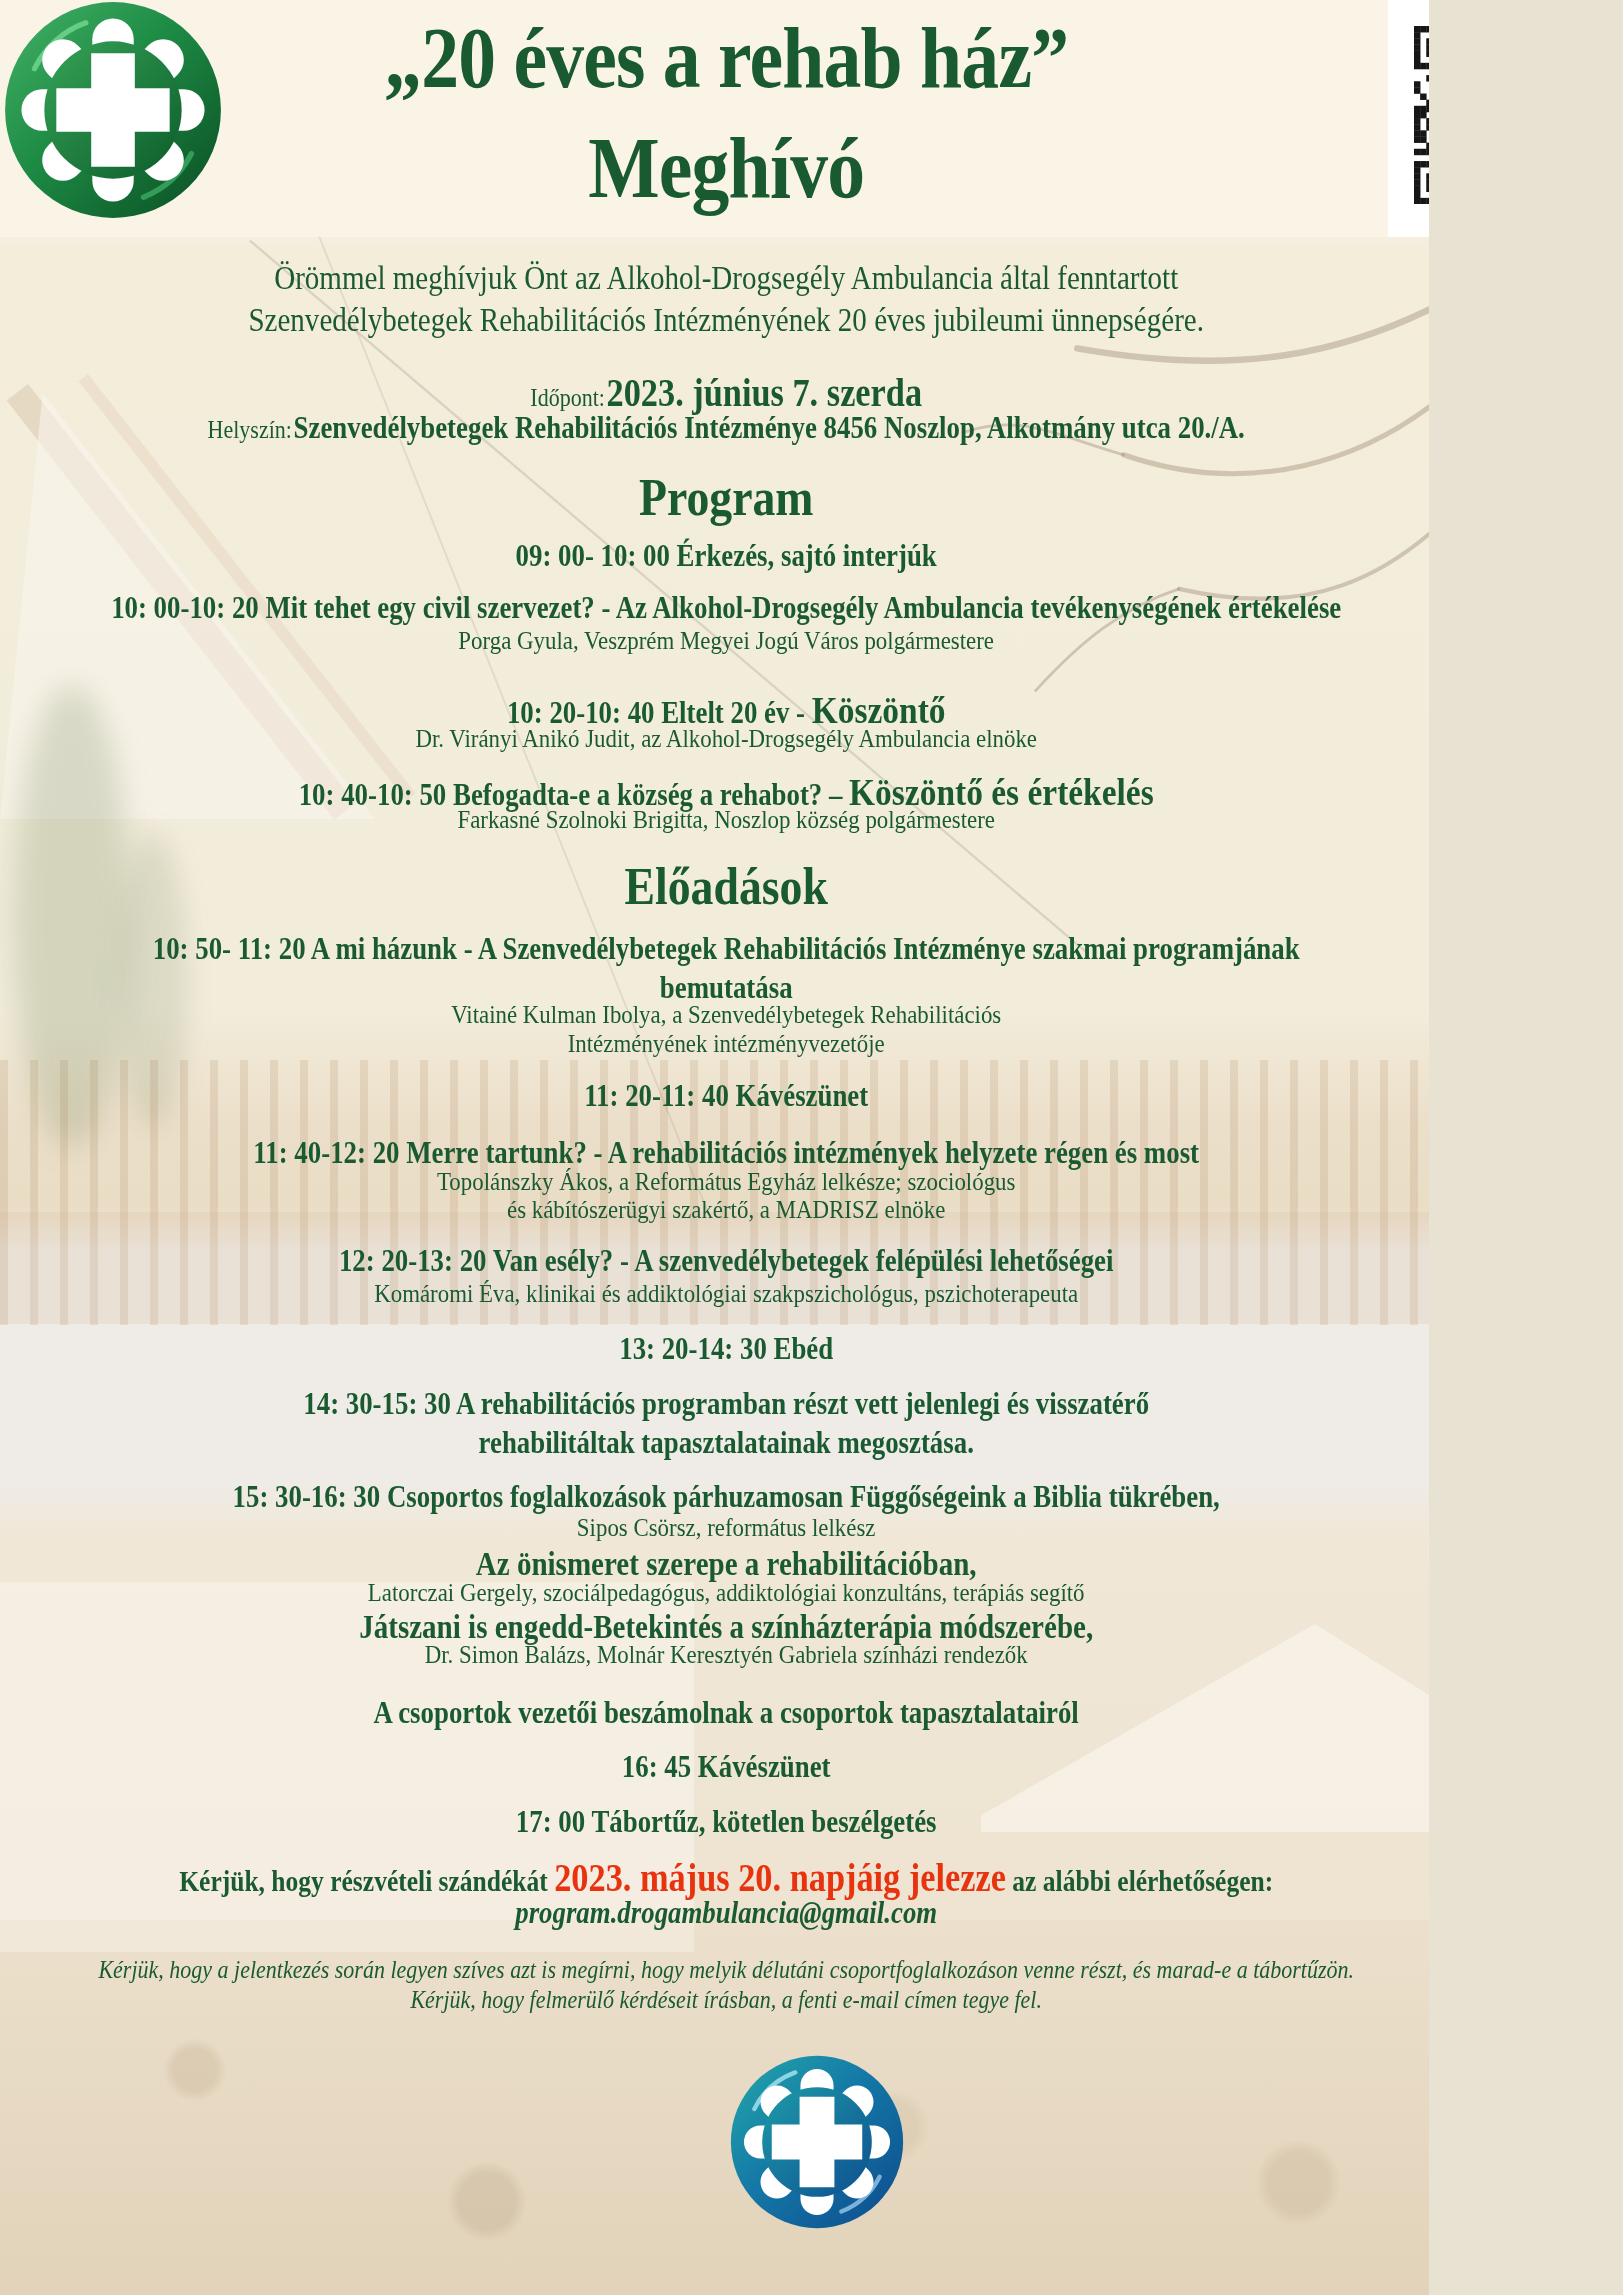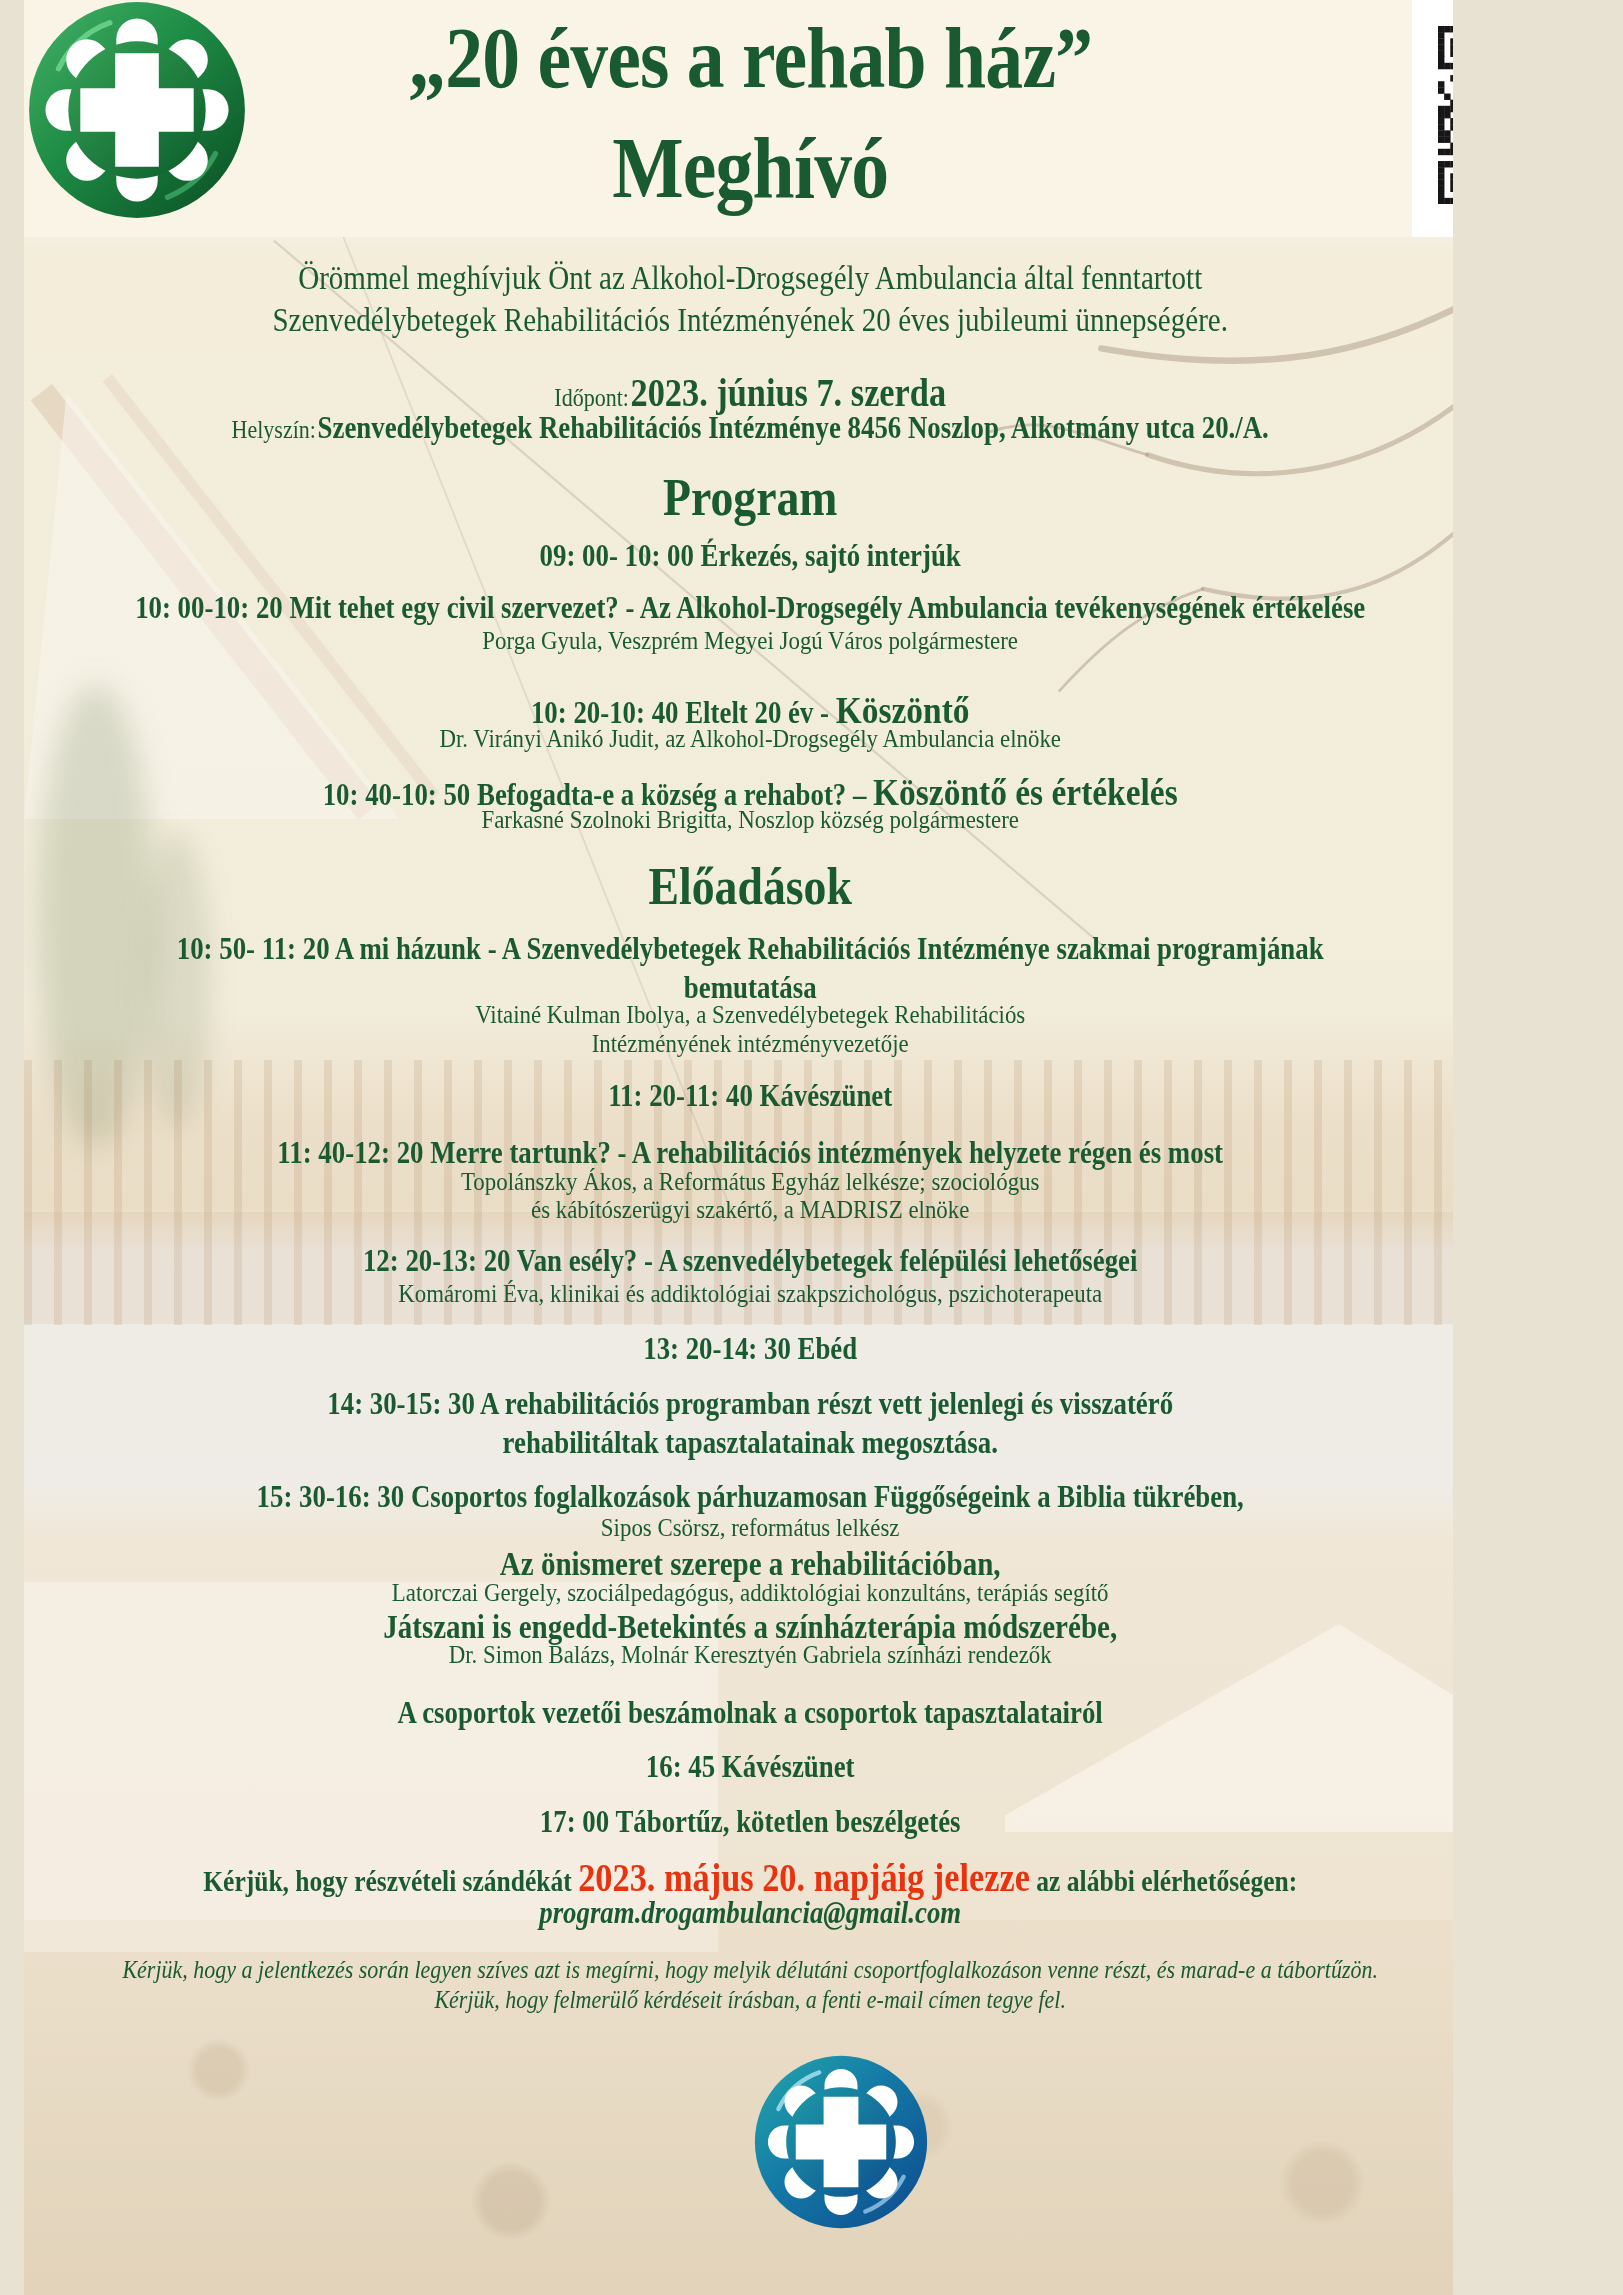--- a/index.html
+++ b/index.html
@@ -2,21 +2,20 @@
 <html lang="hu" style="font-size:7.4px"><head>
 <meta charset="utf-8">
 <style>
   html,body{margin:0;padding:0;}
   body{width:1623px;background:#e8e2d2;}
   .poster{
     position:relative;width:1429px;height:2295px;overflow:hidden;
     background:#ffffff;
     font-family:"Liberation Serif","DejaVu Serif",serif;
     color:#1a5a31;
-    margin-left:24px;
   }
   
   .bg-base{position:absolute;inset:0;
     background:linear-gradient(180deg,
       #f4efdf 10.4%, #f3edda 11%, #f2ecdb 44%, #ecdfc9 49%,
       #eaddc6 52.5%, #efece6 54.5%, #efece7 64.5%, #f0e7d7 67%,
       #eee3d0 86%, #eadec8 100%);}
   .band-top{position:absolute;left:0;top:0;width:1623px;height:237px;background:#faf4e6;}
   .qr-patch{position:absolute;left:1388px;top:0;width:235px;height:237px;background:#ffffff;}
   .bg-roof-edge{position:absolute;left:28px;top:384px;width:532px;height:27px;

